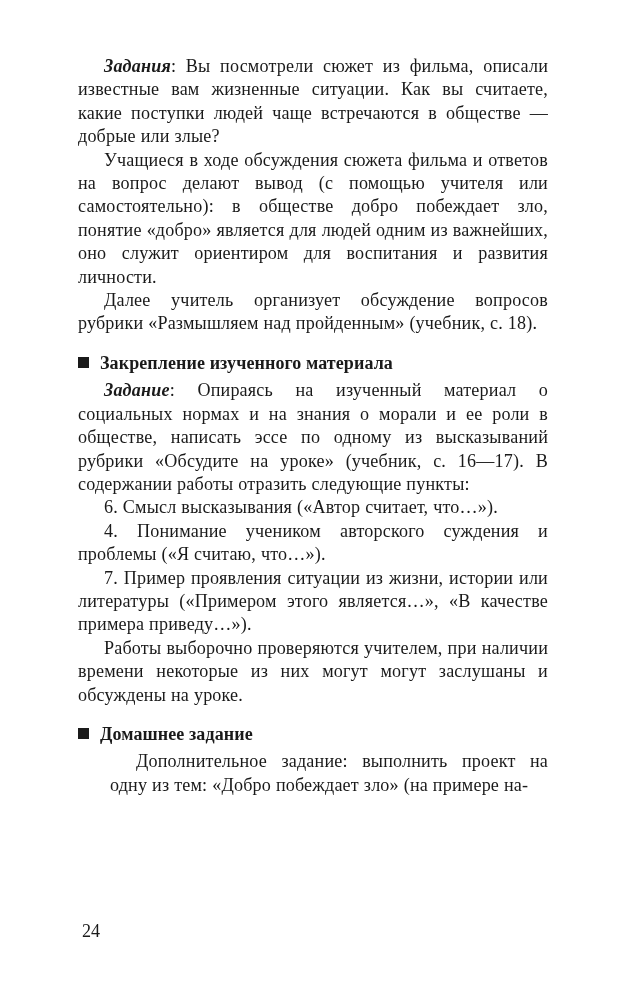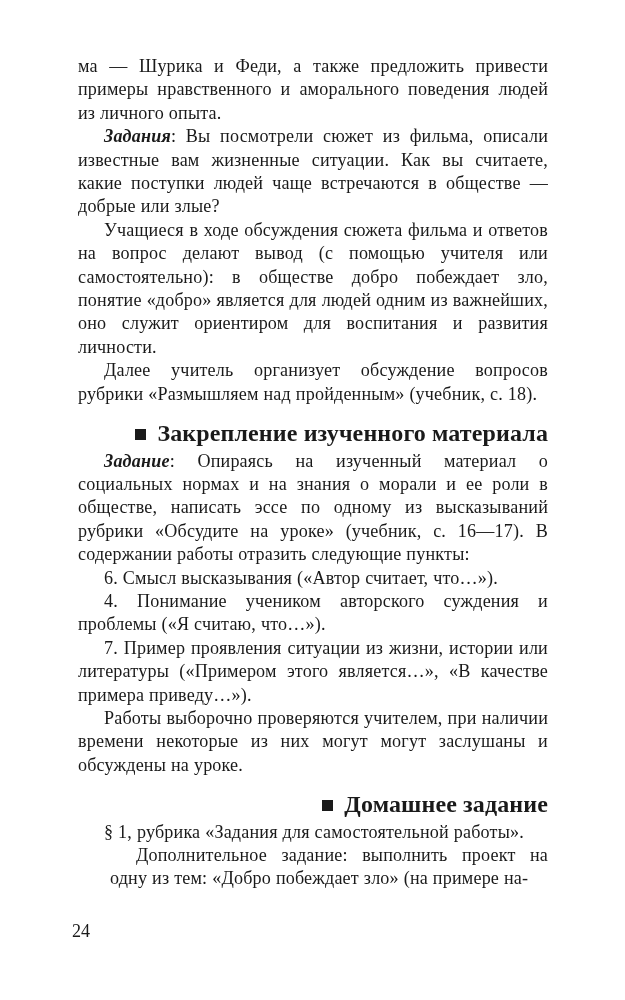--- a/index.html
+++ b/index.html
@@ -52,29 +52,28 @@
     margin-left: 32px;
   }
 
   .run-bolditalic {
     font-weight: bold;
     font-style: italic;
   }
 
   h2.section-heading {
     margin: 0;
-    font-size: 24px;
+    font-size: 18px;
     line-height: 23.4px;
     font-weight: bold;
     text-align: left;
     text-indent: 0;
     display: flex;
     align-items: baseline;
     letter-spacing: 0.005em;
-    justify-content: flex-end;
   }
 
   .bullet-square {
     display: inline-block;
     width: 11px;
     height: 11px;
     background: #1a1a1a;
     flex: 0 0 auto;
     margin-right: 11px;
     position: relative;
@@ -83,36 +82,35 @@
 
   .spacer-before-heading {
     height: 16px;
   }
   .spacer-after-heading {
     height: 4px;
   }
 
   .page-number {
     position: absolute;
-    left: 72px;
+    left: 82px;
     top: 920px;
     font-size: 18.1px;
     line-height: 23.4px;
     font-family: "Liberation Serif", "DejaVu Serif", serif;
     color: #1a1a1a;
   }
 </style>
 </head>
 <body>
 
 <div class="page">
 
   <div class="text-column">
 
-    <p class="para no-indent">ма — Шурика и Феди, а также предложить привести примеры нравственного и аморального поведения людей из личного опыта.</p>
 
 
     <p class="para"><span class="run-bolditalic">Задания</span><span>: Вы посмотрели сюжет из фильма, описали известные вам жизненные ситуации. Как вы считаете, какие поступки людей чаще встречаются в обществе — добрые или злые?</span></p>
 
     <p class="para">Учащиеся в ходе обсуждения сюжета фильма и ответов на вопрос делают вывод (с помощью учителя или самостоятельно): в обществе добро побеждает зло, понятие «добро» является для людей одним из важнейших, оно служит ориентиром для воспитания и развития личности.</p>
 
     <p class="para">Далее учитель организует обсуждение вопросов рубрики «Размышляем над пройденным» (учебник, с. 18).</p>
 
     <div class="spacer-before-heading"></div>
 
@@ -135,21 +133,20 @@
 
     <div class="spacer-before-heading"></div>
 
     <h2 class="section-heading">
       <span class="bullet-square"></span>
       <span>Домашнее задание</span>
     </h2>
 
     <div class="spacer-after-heading"></div>
 
-    <p class="para">§ 1, рубрика «Задания для самостоятельной работы».</p>
 
     <p class="para">Дополнительное задание: выполнить проект на одну из тем: «Добро побеждает зло» (на примере на-</p>
 
   </div>
 
   <div class="page-number">24</div>
 
 </div>
 
 </body></html>

